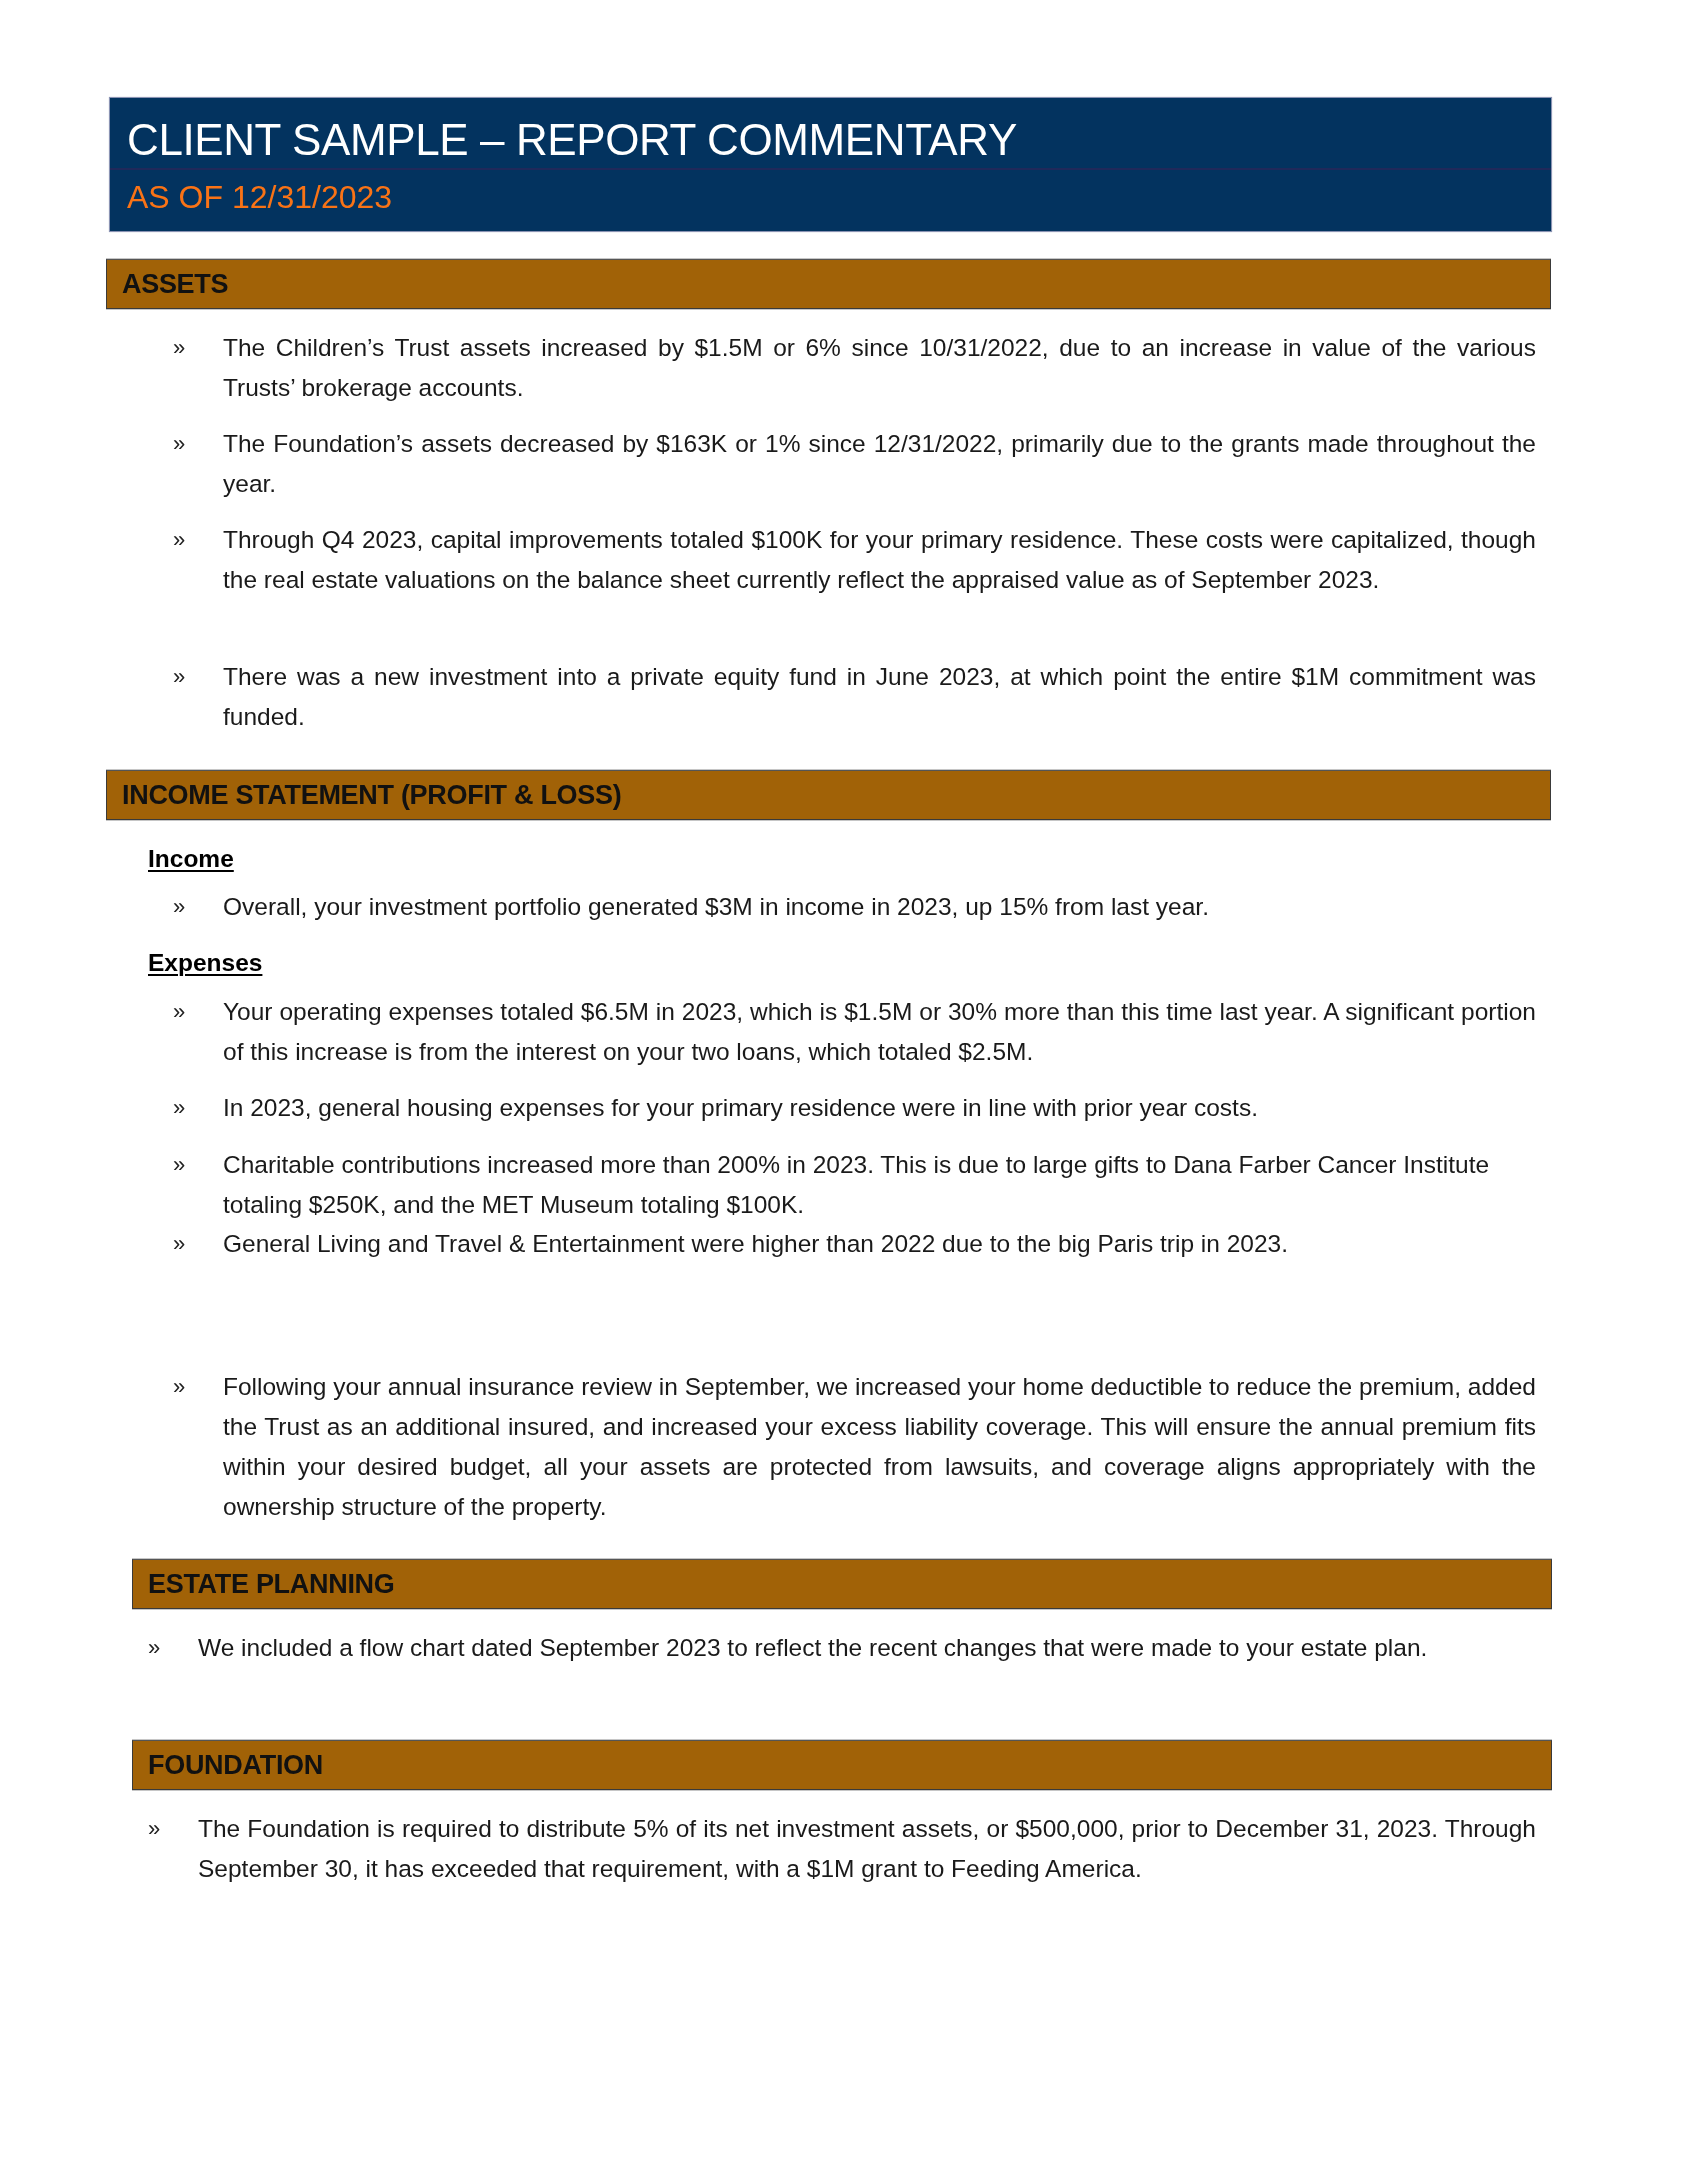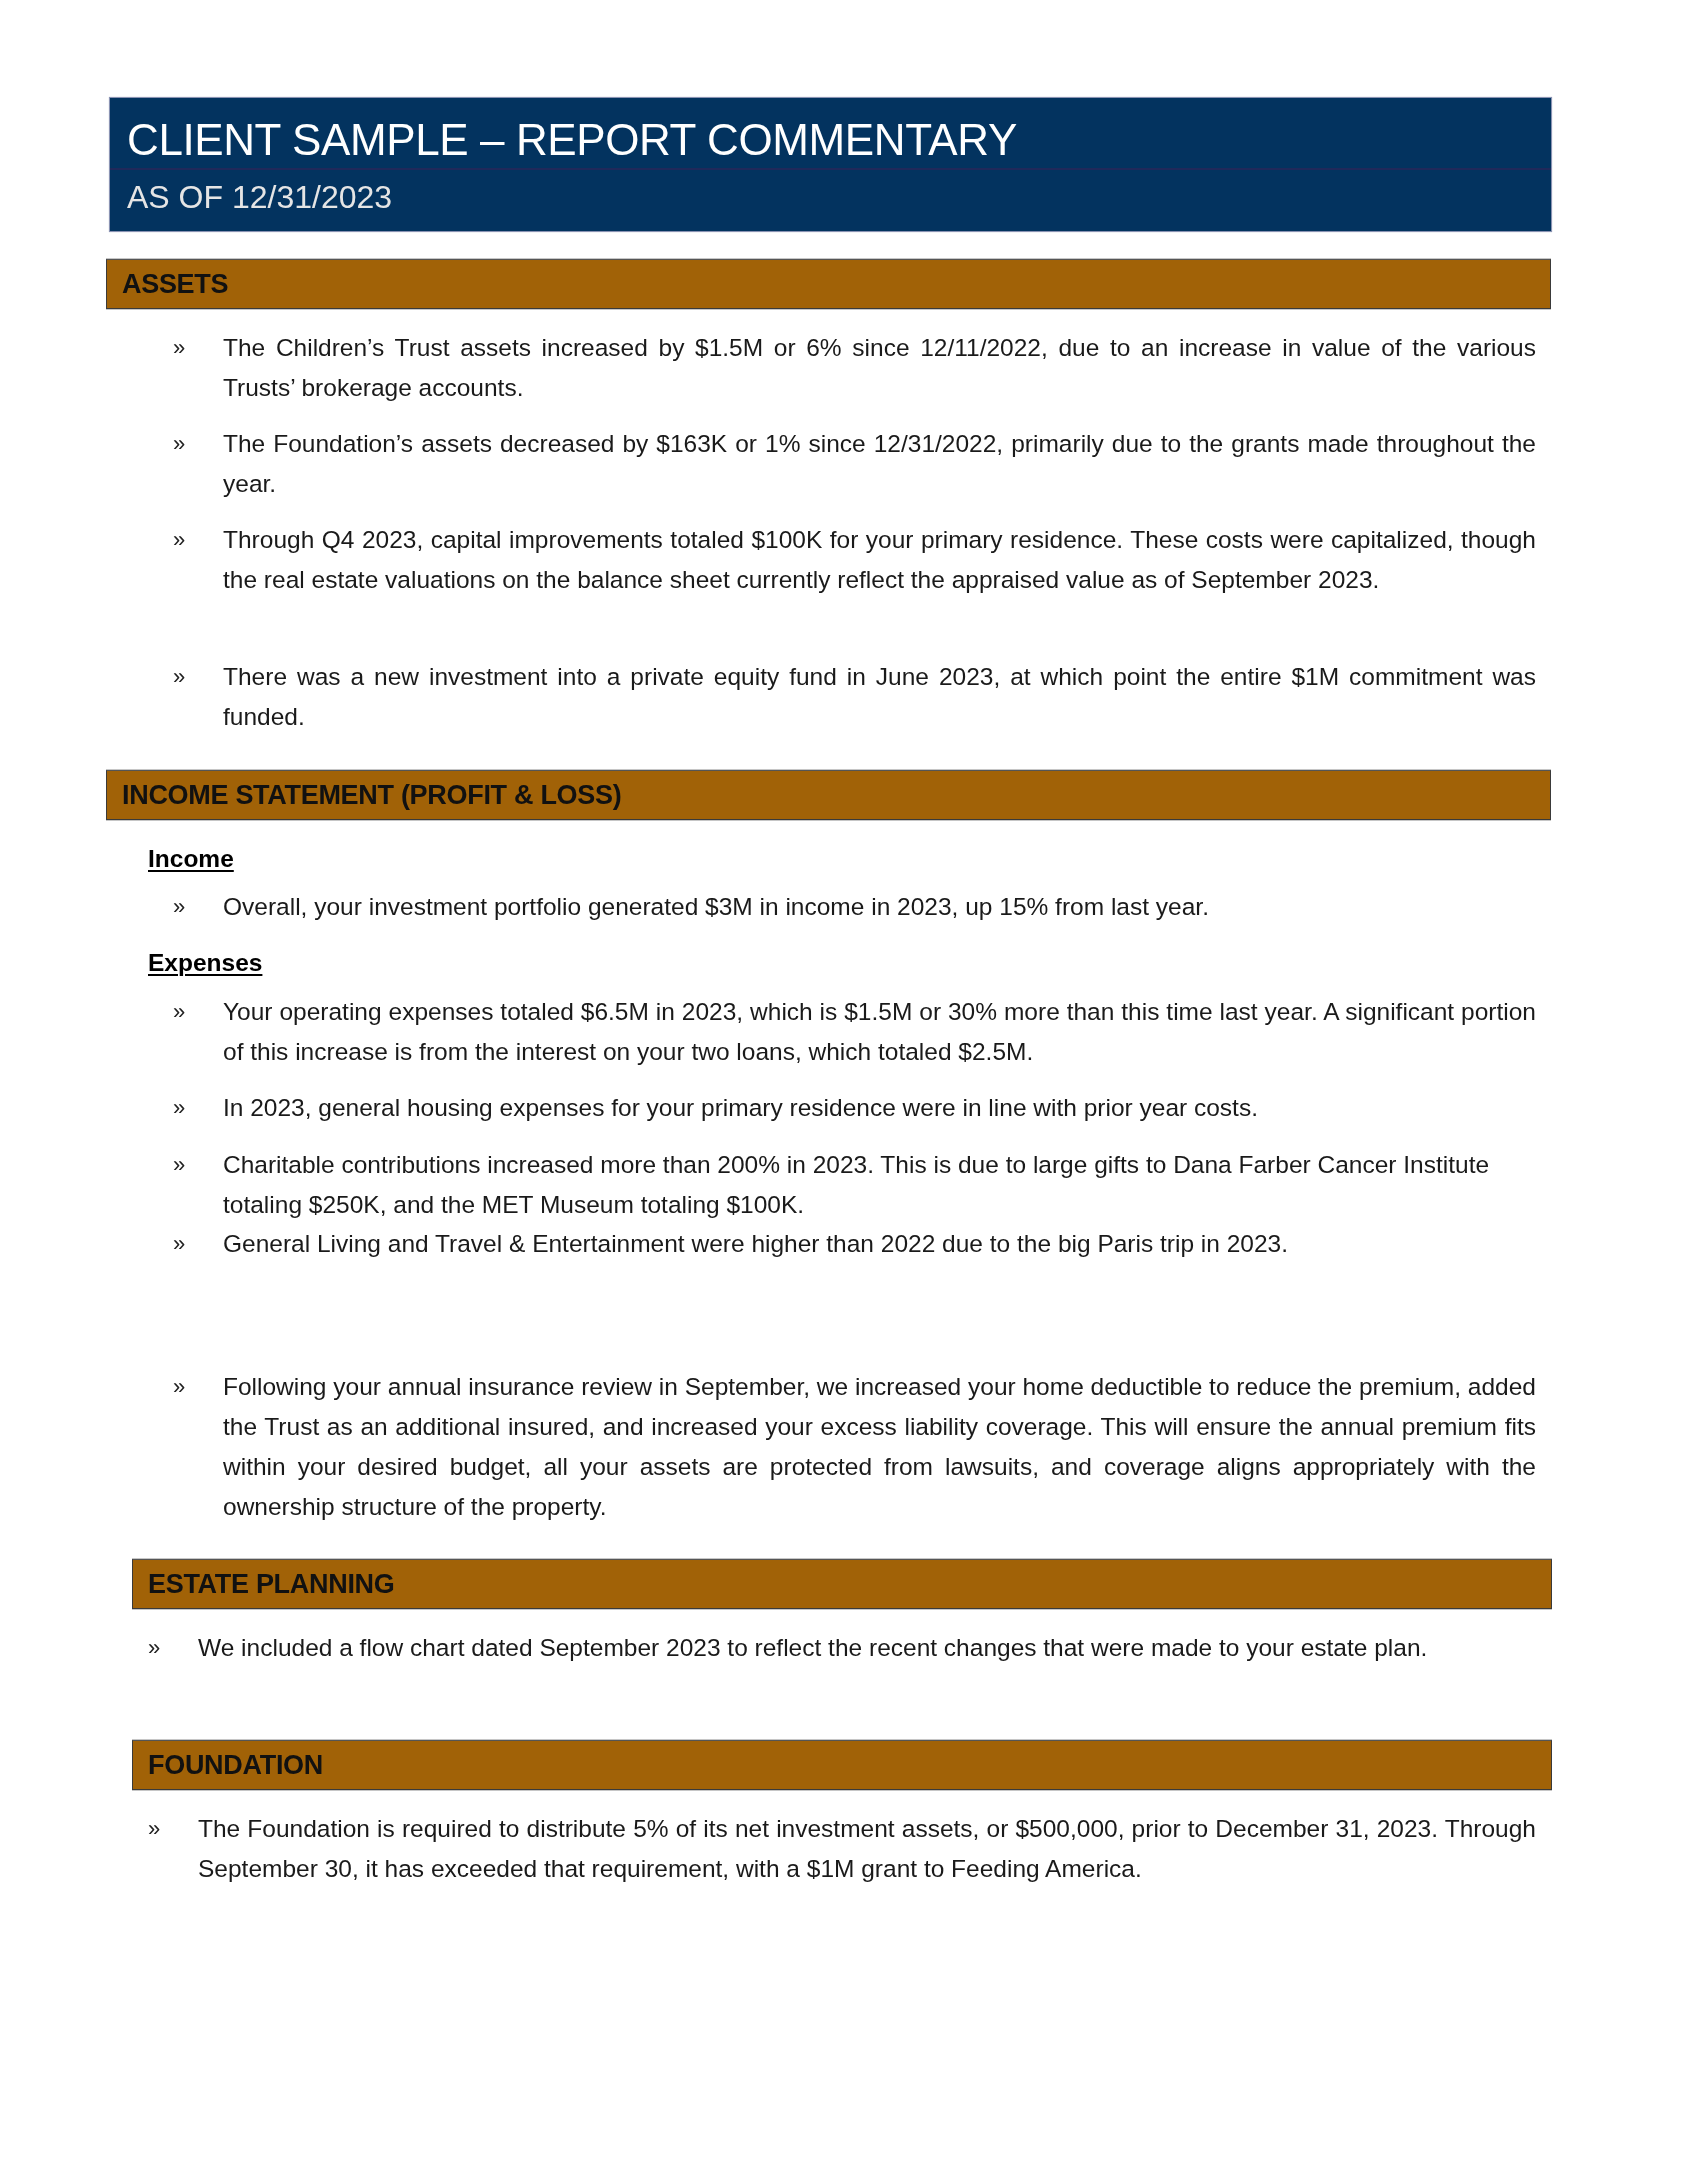--- a/index.html
+++ b/index.html
@@ -47,21 +47,21 @@
       top: 70px;
       height: 1.7px;
       background: #20295a;
     }
     .banner-subtitle {
       position: absolute;
       left: 17px;
       top: 78px;
       font-size: 32px;
       line-height: 42px;
-      color: #e5e5e5;
+      color: #f97316;
       white-space: nowrap;
     }
 
     
     .section-box {
       position: absolute;
       height: 48px;
       border: 1.7px solid #3a3a3a;
       border-top-color: #555555;
       box-shadow: 0 -0.8px 0 #b8b8b8, 0 0.8px 0 #b8b8b8;
@@ -127,21 +127,21 @@
     <div class="banner-divider"></div>
     <div class="banner-subtitle">AS OF 12/31/2023</div>
   </div>
 
   <div class="section-box box-wide" style="top:259px;">
     <span class="section-title">ASSETS</span>
   </div>
 
   <div class="bullet b-indent1" style="top:328px;">
     <span class="mark">»</span>
-    <span class="text">The Children’s Trust assets increased by $1.5M or 6% since 12/11/2022, due to an increase in value of the various Trusts’ brokerage accounts.</span>
+    <span class="text">The Children’s Trust assets increased by $1.5M or 6% since 10/31/2022, due to an increase in value of the various Trusts’ brokerage accounts.</span>
   </div>
   <div class="bullet b-indent1" style="top:424px;">
     <span class="mark">»</span>
     <span class="text">The Foundation’s assets decreased by $163K or 1% since 12/31/2022, primarily due to the grants made throughout the year.</span>
   </div>
   <div class="bullet b-indent1" style="top:520px;">
     <span class="mark">»</span>
     <span class="text">Through Q4 2023, capital improvements totaled $100K for your primary residence.  These costs were capitalized, though the real estate valuations on the balance sheet currently reflect the appraised value as of September 2023.</span>
   </div>
   <div class="bullet b-indent1" style="top:657px;">

